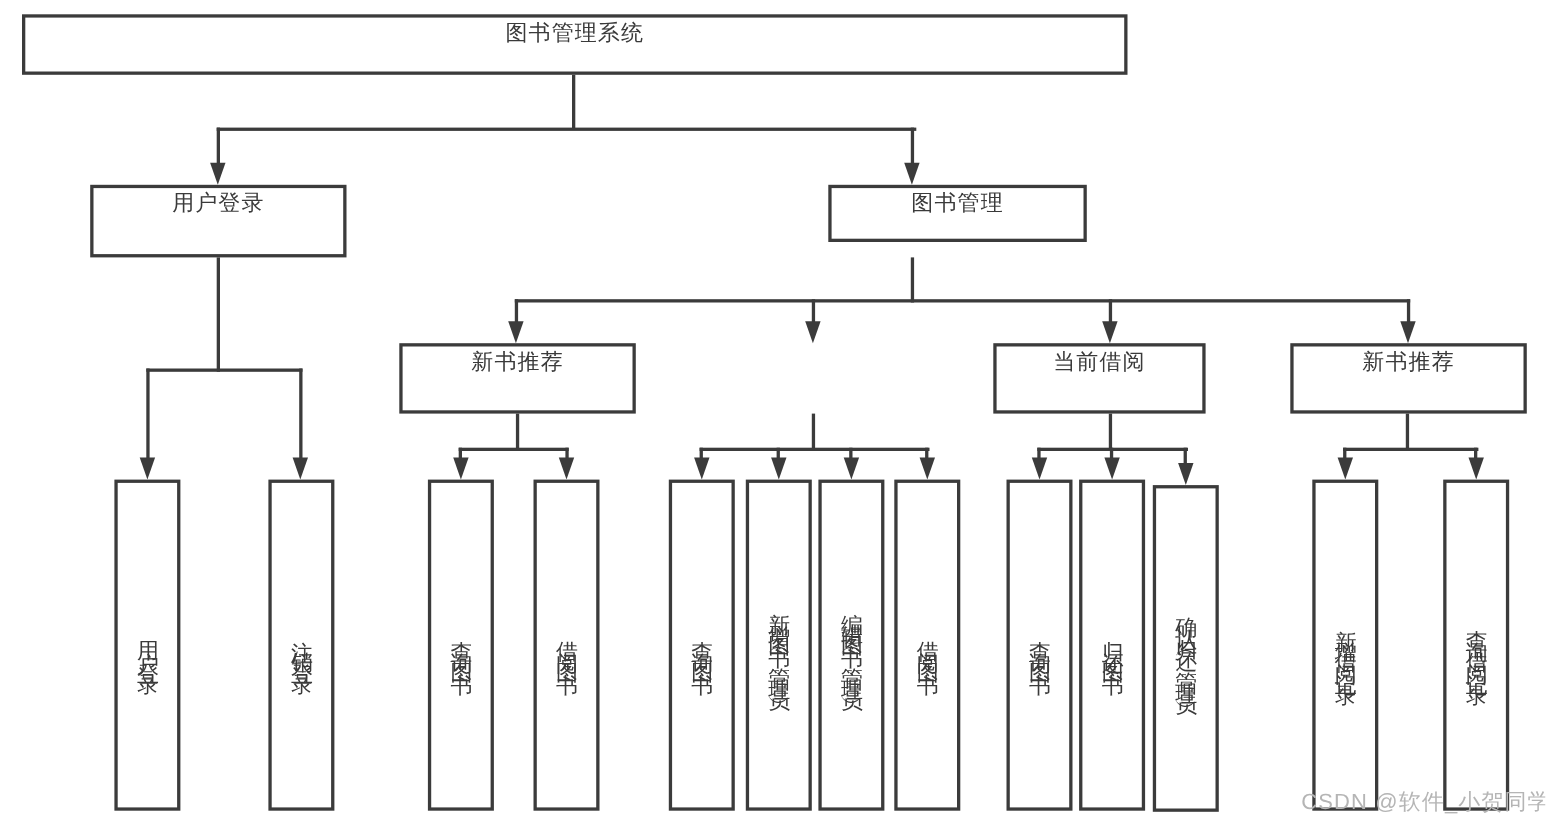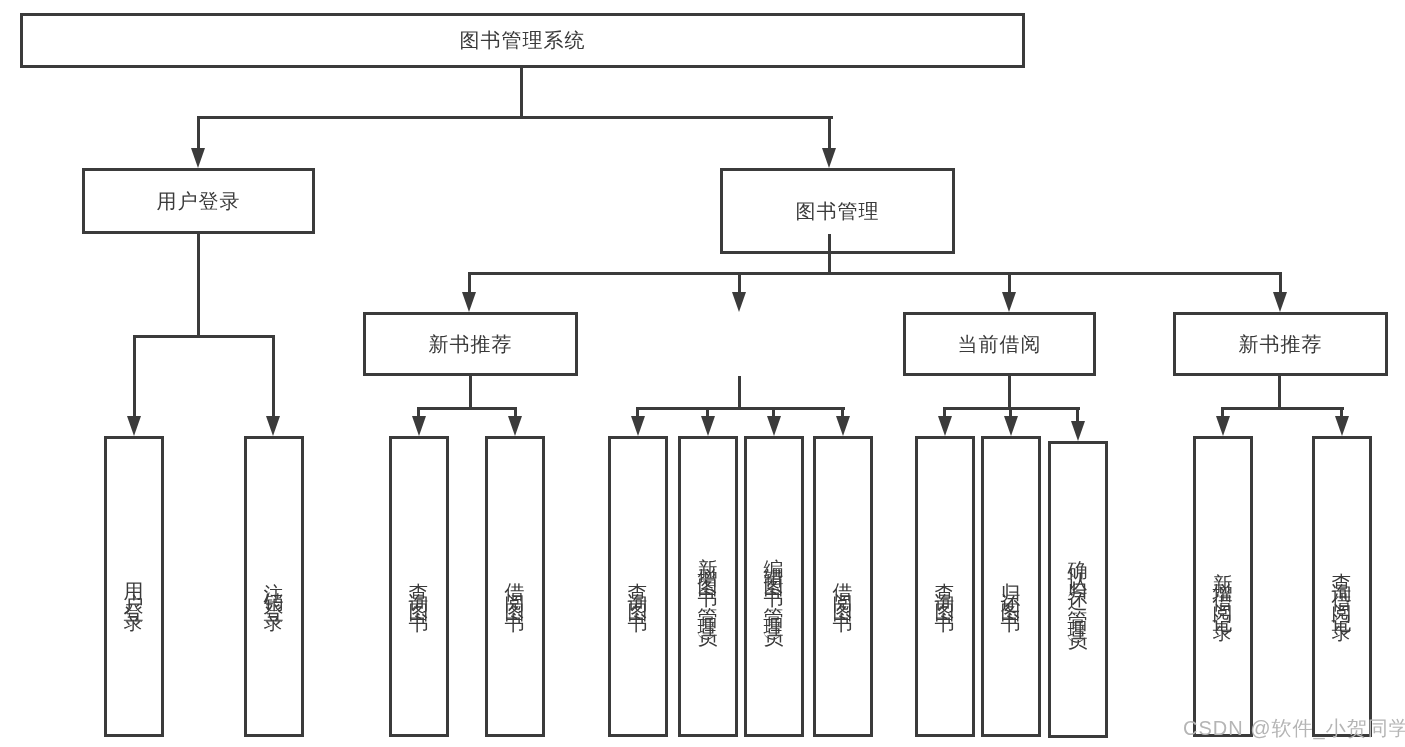--- a/index.html
+++ b/index.html
@@ -3,21 +3,21 @@
 <meta charset="utf-8">
 <style>
   html,body { margin:0; padding:0; background:#fff; }
   #stage {
     position:relative; width:1405px; height:747px; background:#ffffff;
     font-family:"Liberation Sans","DejaVu Sans",sans-serif; overflow:hidden;
   }
   .box {
     position:absolute; box-sizing:border-box; background:#ffffff;
     border:3px solid #3b3b3b; color:#3a3a3a;
-    display:flex; align-items:center; justify-content:center;
+    display:flex; align-items:flex-start; justify-content:center;
   }
   .hbox { font-size:20px; letter-spacing:1px; }
   .vbox {
     writing-mode:vertical-rl; text-orientation:mixed;
     font-size:20px; letter-spacing:10px; line-height:1;
     display:flex; align-items:center; justify-content:center;
   }
   .line { position:absolute; background:#3b3b3b; }
   .arrow {
     position:absolute; width:0; height:0;
@@ -41,21 +41,21 @@
   <div class="line" style="left:520px;top:68px;width:3px;height:50px"></div>
   <div class="line" style="left:197px;top:116px;width:636px;height:3px"></div>
   <div class="line" style="left:197px;top:116px;width:3px;height:35px"></div>
   <div class="arrow" style="left:191px;top:148px"></div>
   <div class="line" style="left:828px;top:116px;width:3px;height:35px"></div>
   <div class="arrow" style="left:822px;top:148px"></div>
 
   <div class="box hbox" style="left:82px;top:168px;width:233px;height:66px">
     <span>用户登录</span>
   </div>
-  <div class="box hbox" style="left:720px;top:168px;width:235px;height:86px">
+  <div class="box hbox" style="left:753px;top:168px;width:235px;height:52px">
     <span>图书管理</span>
   </div>
 
   <div class="line" style="left:197px;top:234px;width:3px;height:104px"></div>
   <div class="line" style="left:133px;top:335px;width:142px;height:3px"></div>
   <div class="line" style="left:133px;top:335px;width:3px;height:82px"></div>
   <div class="arrow" style="left:127px;top:416px"></div>
   <div class="line" style="left:272px;top:335px;width:3px;height:82px"></div>
   <div class="arrow" style="left:266px;top:416px"></div>
 

